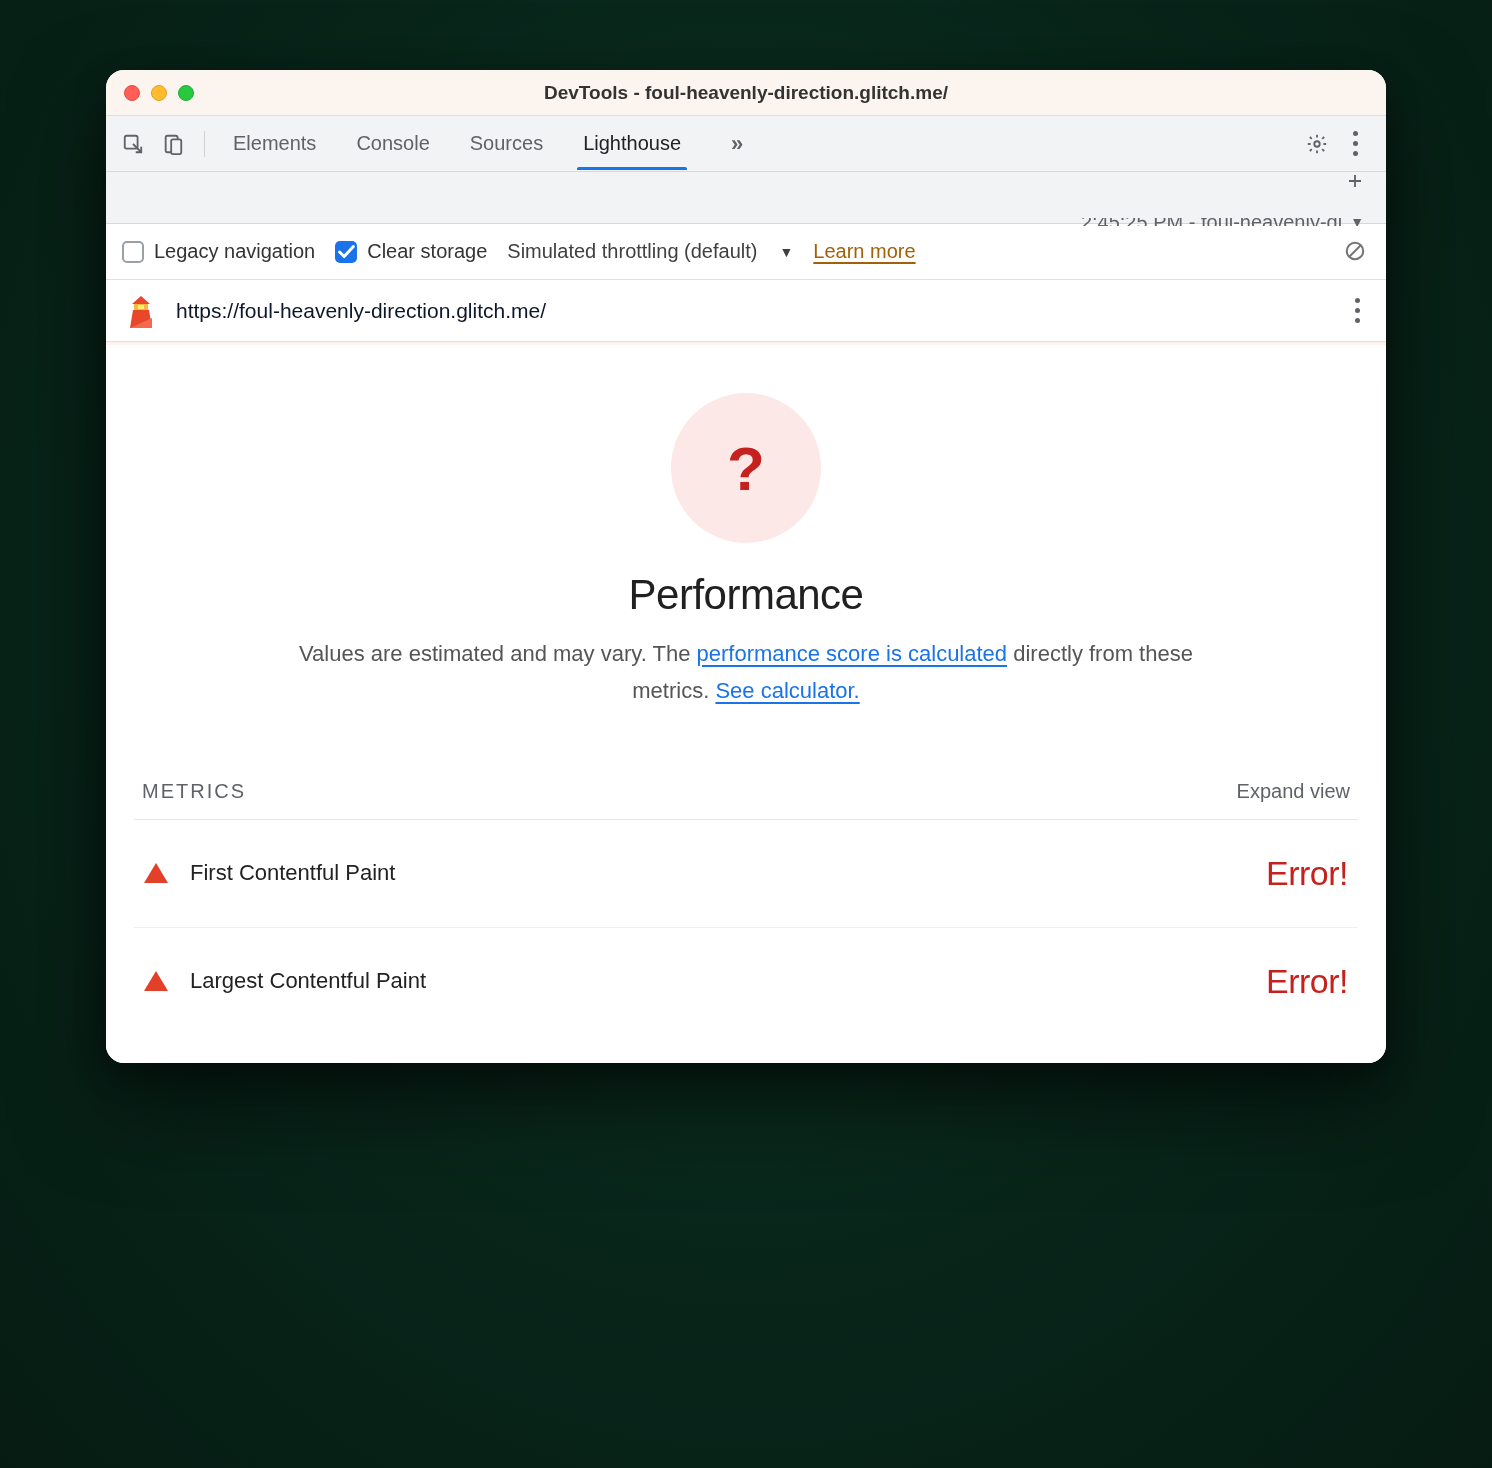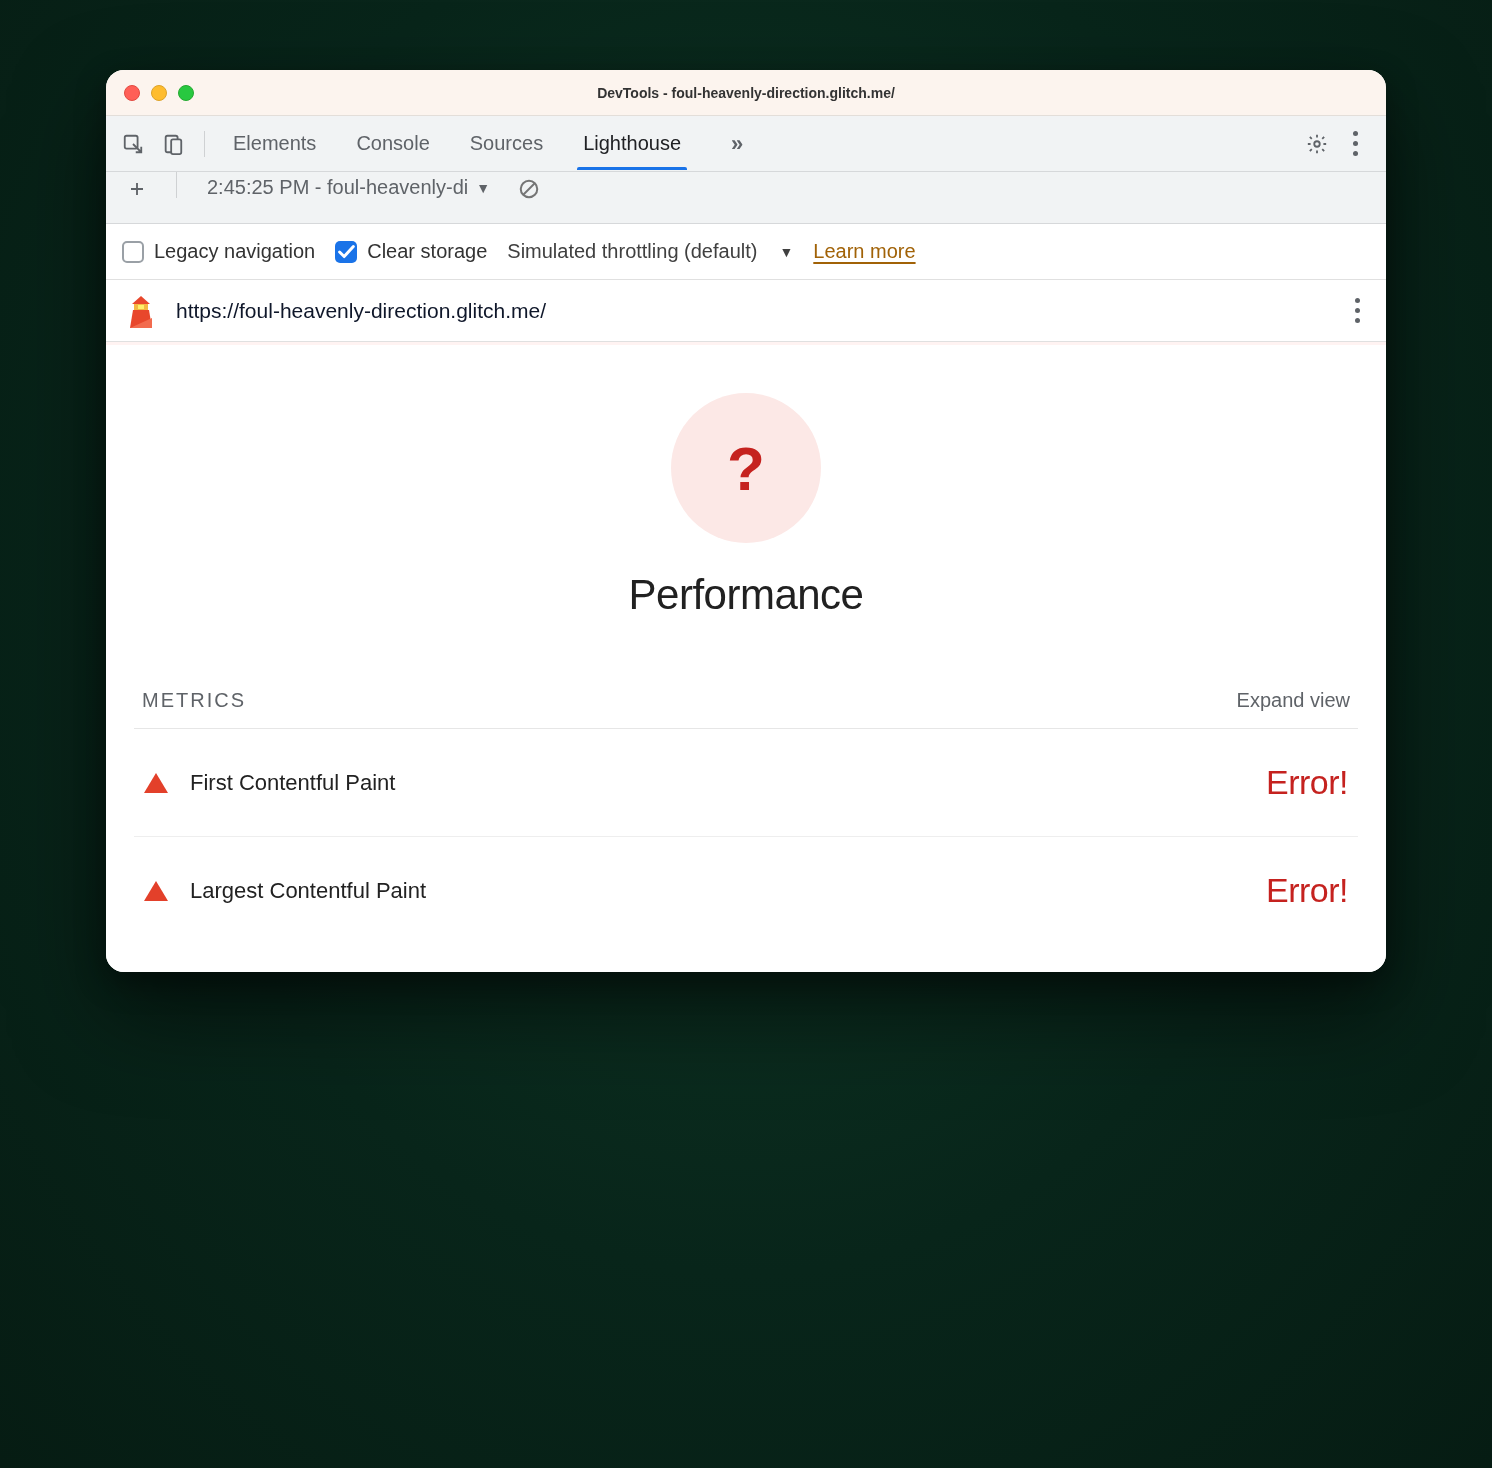--- a/index.html
+++ b/index.html
@@ -34,21 +34,21 @@
     position: relative;
     border-bottom: 1px solid #e3ded9;
   }
   .traffic-lights { display: flex; gap: 11px; padding-left: 18px; }
   .light { width: 16px; height: 16px; border-radius: 50%; }
   .light.close   { background: #ff5f57; border: 1px solid #e24a41; }
   .light.min     { background: #febc2e; border: 1px solid #dca229; }
   .light.max     { background: #28c840; border: 1px solid #26a932; }
   .title {
     position: absolute; left: 0; right: 0; text-align: center;
-    font-weight: 600; font-size: 14px; color: #333;
+    font-weight: 600; font-size: 19px; color: #333;
     pointer-events: none;
   }
 
   
   .toolbar1 {
     height: 56px;
     background: #f1f3f4;
     border-bottom: 1px solid #d6d8da;
     display: flex; align-items: center;
     padding: 0 10px;
@@ -72,23 +72,23 @@
     content: ""; position: absolute; left: -4px; right: -4px; bottom: -1px;
     height: 3px; background: #1a73e8; border-radius: 2px 2px 0 0;
   }
   .chevrons { color:#5f6368; font-size:22px; font-weight:600; padding:0 12px;}
   .right-icons { display:flex; gap:4px; align-items:center; padding-right:4px;}
 
   
   .toolbar2 {
     height: 52px; background:#f1f3f4;
     border-bottom: 1px solid #d6d8da;
-    display:flex; align-items:flex-start; gap:14px;
+    display:flex; align-items:flex-end; gap:14px;
     padding: 0 14px;
-    font-size: 20px; color:#5f6368;
+    font-size: 20px; color:#5f6368;flex-direction:column;
   }
   .plus-btn { width:34px; height:34px; display:flex; align-items:center; justify-content:center; color:#5f6368;}
   .report-select {
     display:flex; align-items:center; gap:8px;
     max-width: 410px; overflow:hidden; white-space:nowrap;
     padding: 4px 8px; border-radius:4px;
   }
   .report-select .tri { font-size:14px; color:#5f6368;}
   .cancel-btn { width:34px; height:34px; display:flex; align-items:center; justify-content:center; color:#757575;}
 
@@ -281,20 +281,23 @@
           <span></span>
           <span></span>
         </div>
     </div>
 
     <div class="report">
       <div class="score-circle">
         <div class="score-mark">?</div>
       </div>
       <div class="report-title">Performance</div>
+      <div class="report-sub">
+        <span>Values are estimated and may vary. The </span><a href="#">performance score is calculated</a><span> directly from these metrics. </span><a href="#">See calculator.</a>
+      </div>
 
       <div class="metrics-head">
         <div class="h">METRICS</div>
         <div class="expand">Expand view</div>
       </div>
 
       <div class="metric">
         <div class="left">
           <div class="tri-warn"></div>
           <div class="metric-name">First Contentful Paint</div>

